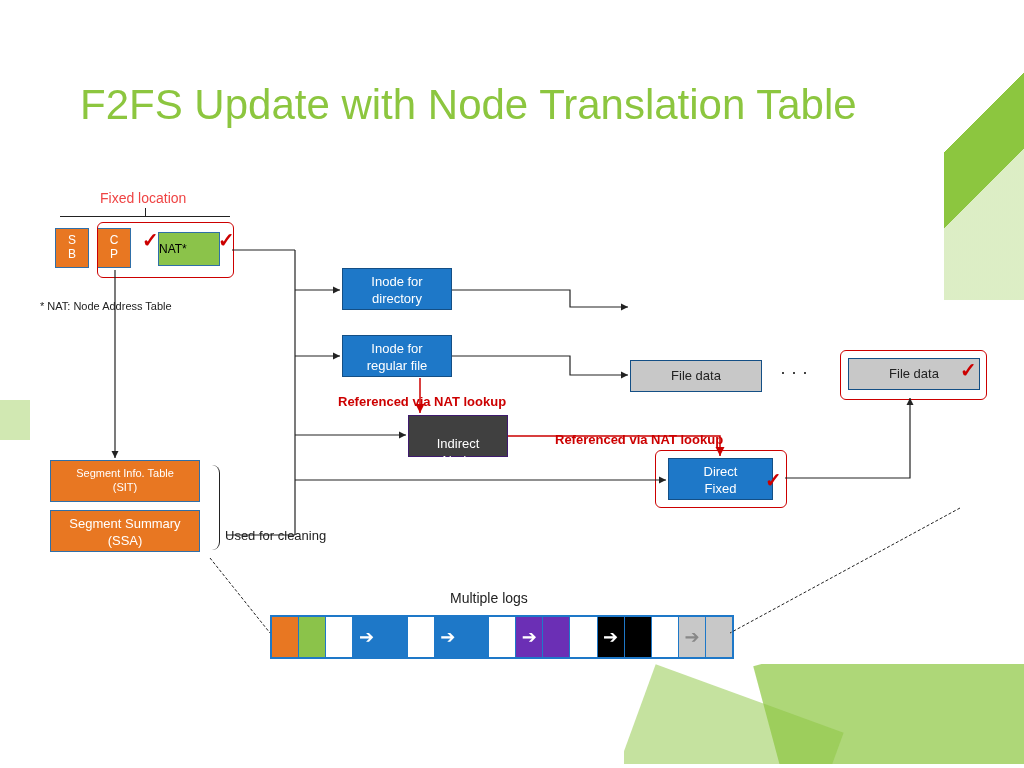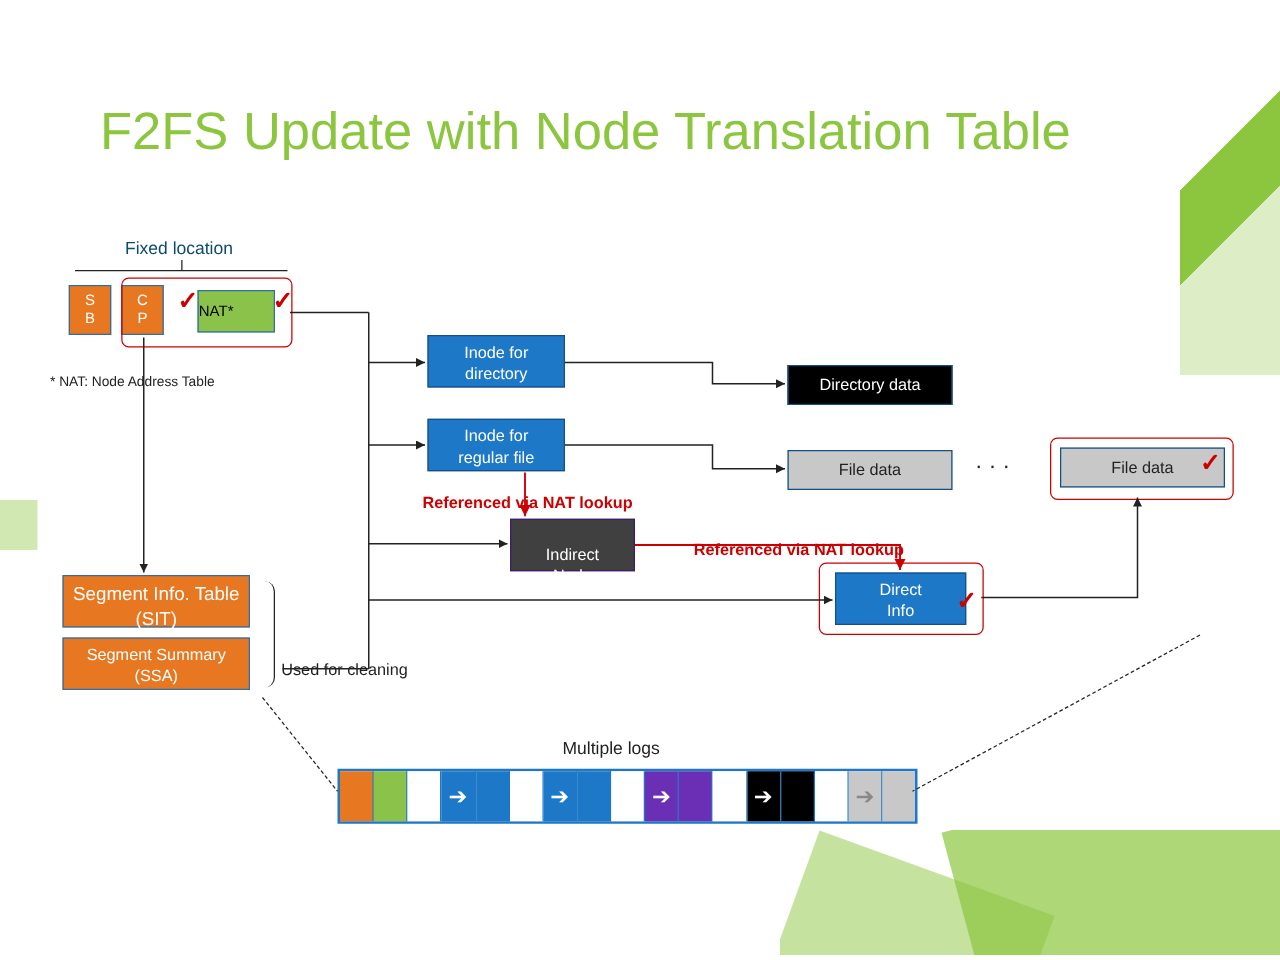--- a/index.html
+++ b/index.html
@@ -1,27 +1,27 @@
 <!DOCTYPE html>
 <html><head>
 <meta charset="utf-8">
 <style>
   html, body { margin:0; padding:0; width:1024px; height:768px; background:#fff; font-family:Arial,Helvetica,sans-serif; overflow:hidden; }
   .slide { position:relative; width:1024px; height:764px; }
   .title { position:absolute; left:80px; top:80px; font-size:42px; font-weight:400; color:#8CC63F; line-height:1.2; }
-  .fixed-label { position:absolute; left:100px; top:190px; font-size:14px; color:#0c4a6e; }
+  .fixed-label { position:absolute; left:100px; top:190px; font-size:14px; color:#ef4444; }
   .brace-top { position:absolute; left:60px; top:208px; width:170px; height:16px; }
   .brace-top:before { content:""; position:absolute; left:0; right:0; top:8px; border-top:1px solid #222; }
   .brace-top:after { content:""; position:absolute; left:50%; top:0; width:1px; height:8px; background:#222; }
   .sb-box { position:absolute; left:55px; top:228px; width:34px; height:40px; background:#E87722; border:1.5px solid #2F6FA8; color:#fff; font-size:12px; text-align:center; line-height:1.2; padding-top:4px; box-sizing:border-box; }
   .cp-box { position:absolute; left:97px; top:228px; width:34px; height:40px; background:#E87722; border:1.5px solid #2F6FA8; color:#fff; font-size:12px; text-align:center; line-height:1.2; padding-top:4px; box-sizing:border-box; }
   .nat-outline { position:absolute; left:97px; top:222px; width:135px; height:54px; border:1.5px solid #C00; border-radius:6px; }
   .nat-box { position:absolute; left:158px; top:232px; width:60px; height:32px; background:#8BC34A; border:1.5px solid #2F6FA8; color:#000; font-size:12px; text-align:left; line-height:32px; }
   .footnote { position:absolute; left:40px; top:300px; font-size:11px; color:#222; }
-  .sit-box { position:absolute; left:50px; top:460px; width:150px; height:42px; background:#E87722; border:1.5px solid #2F6FA8; color:#fff; font-size:15px; text-align:center; line-height:1.3; padding-top:5px; box-sizing:border-box; }
+  .sit-box { position:absolute; left:50px; top:460px; width:150px; height:42px; background:#E87722; border:1.5px solid #2F6FA8; color:#fff; font-size:11px; text-align:center; line-height:1.3; padding-top:5px; box-sizing:border-box; }
   .ssa-box { position:absolute; left:50px; top:510px; width:150px; height:42px; background:#E87722; border:1.5px solid #2F6FA8; color:#fff; font-size:13px; text-align:center; line-height:1.3; padding-top:5px; box-sizing:border-box; }
   .inode-dir { position:absolute; left:342px; top:268px; width:110px; height:42px; background:#1E78C8; border:1.5px solid #144F85; color:#fff; font-size:13px; text-align:center; line-height:1.3; padding-top:5px; box-sizing:border-box; }
   .inode-file { position:absolute; left:342px; top:335px; width:110px; height:42px; background:#1E78C8; border:1.5px solid #144F85; color:#fff; font-size:13px; text-align:center; line-height:1.3; padding-top:5px; box-sizing:border-box; }
   .indirect { position:absolute; left:408px; top:415px; width:100px; height:42px; background:#404040; border:1.5px solid #3F1A6E; color:#fff; font-size:13px; text-align:center; line-height:1.3; padding-top:20px; box-sizing:border-box; }
   .direct-outline { position:absolute; left:655px; top:450px; width:130px; height:56px; border:1.5px solid #C00; border-radius:6px; }
   .direct { position:absolute; left:668px; top:458px; width:105px; height:42px; background:#1E78C8; border:1.5px solid #144F85; color:#fff; font-size:13px; text-align:center; line-height:1.3; padding-top:5px; box-sizing:border-box; }
   .dir-data { position:absolute; left:630px; top:292px; width:130px; height:30px; background:#000; border:1.5px solid #144F85; color:#fff; font-size:13px; text-align:center; line-height:30px; }
   .file-data1 { position:absolute; left:630px; top:360px; width:130px; height:30px; background:#C8C8C8; border:1.5px solid #144F85; color:#222; font-size:13px; text-align:center; line-height:30px; }
   .ellipsis { position:absolute; left:780px; top:362px; font-size:18px; color:#222; }
   .file-data-outline { position:absolute; left:840px; top:350px; width:145px; height:48px; border:1.5px solid #C00; border-radius:6px; }
@@ -89,24 +89,23 @@
   <div class="inode-dir"><span style="white-space:pre">Inode for
 directory</span></div>
   <div class="inode-file"><span style="white-space:pre">Inode for
 regular file</span></div>
   <div class="ref1">Referenced via NAT lookup</div>
   <div class="indirect"><span style="white-space:pre">Indirect
 Node</span></div>
   <div class="ref2">Referenced via NAT lookup</div>
   <div class="direct-outline"></div>
   <div class="direct"><span style="white-space:pre">Direct
-Info</span></div>
+Fixed</span></div>
   <span class="check" style="left:765px; top:468px">✓</span>
 
-  <div class="dir-data">Directory data</div>
   <div class="file-data1">File data</div>
   <div class="ellipsis">· · ·</div>
   <div class="file-data-outline"></div>
   <div class="file-data2">File data</div>
   <span class="check" style="left:960px; top:358px">✓</span>
 
   <div class="multilog-label">Multiple logs</div>
   <div class="log-strip">
     <div class="seg orange"></div>
     <div class="seg green"></div>

